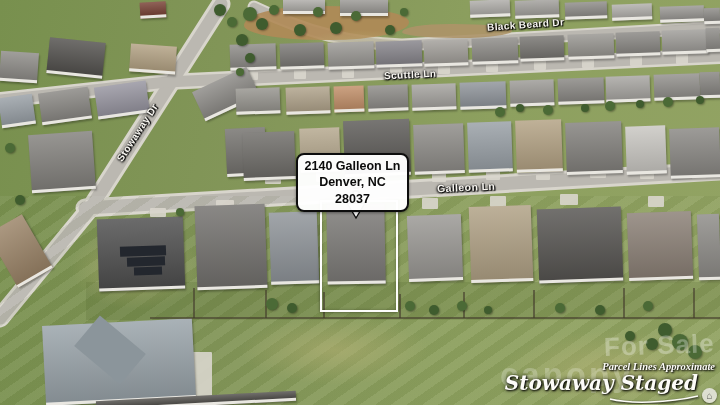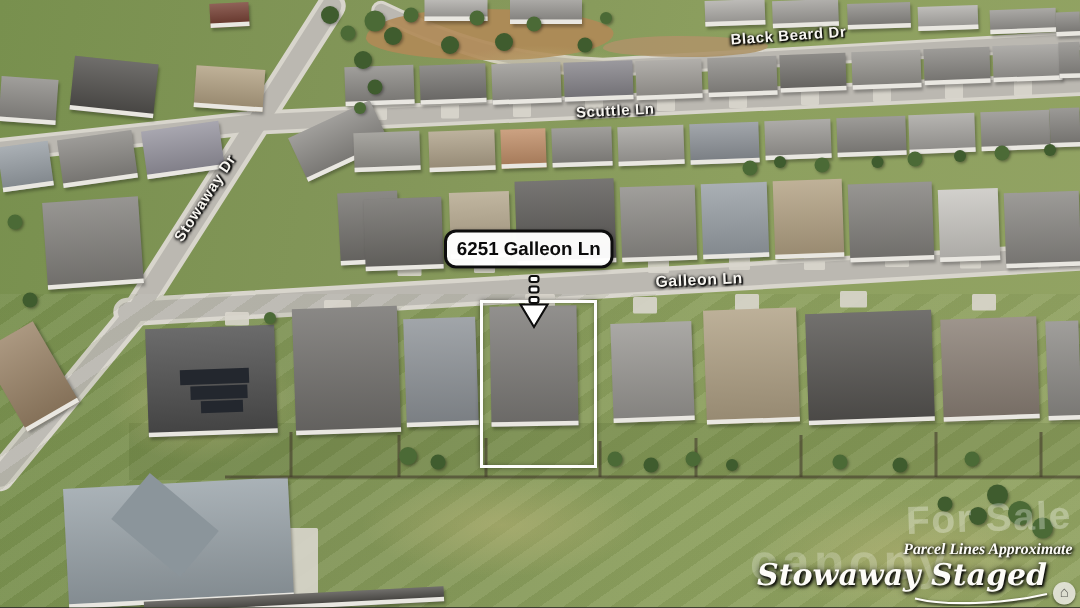--- a/index.html
+++ b/index.html
@@ -234,21 +234,22 @@
   <svg class="arrow-svg" width="22" height="38" viewBox="0 0 22 38">
     <g fill="#ffffff" stroke="#0d0d0d" stroke-width="1.4">
       <rect x="8" y="1" width="6" height="4" rx="1.5"></rect>
       <rect x="8" y="8" width="6" height="4" rx="1.5"></rect>
       <rect x="8" y="15" width="6" height="4" rx="1.5"></rect>
       <polygon points="2,20 20,20 11,35"></polygon>
     </g>
   </svg>
 
   <div class="addr">
-    <div>6251 Galleon Ln</div>
+    <div>2140 Galleon Ln</div>
+    <div>Denver, NC 28037</div>
   </div>
 
   <div class="wm-forsale">For Sale</div>
   <div class="wm-brand">canopy</div>
   <div class="wm-parcel">Parcel Lines Approximate</div>
   <div class="wm-staged">Stowaway Staged</div>
   <svg class="wm-flourish" width="92" height="10" viewBox="0 0 92 10">
     <path d="M2,5 C22,10 60,9 90,2" fill="none" stroke="#fdfcf8" stroke-width="1.5" style="filter:drop-shadow(1px 1px 1px #000);"></path>
   </svg>
   <div class="wm-emblem">⌂</div>

